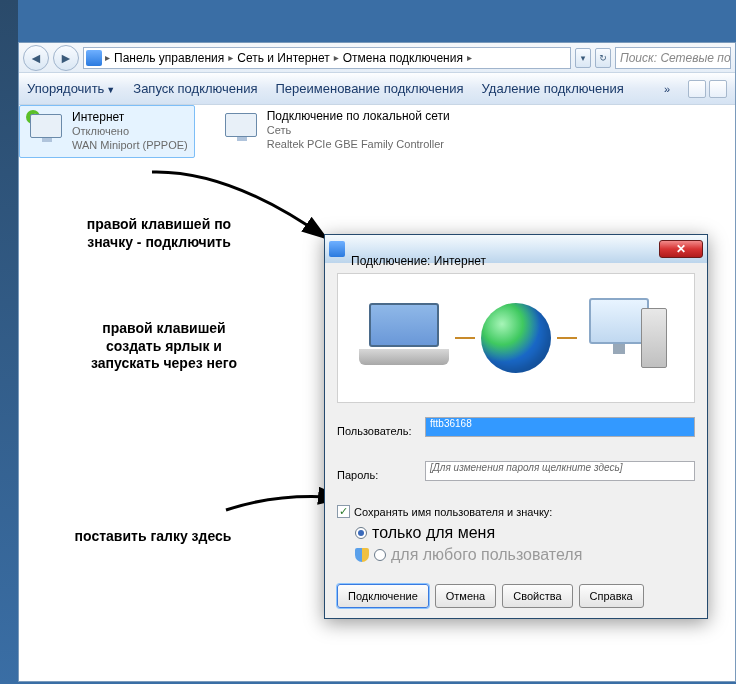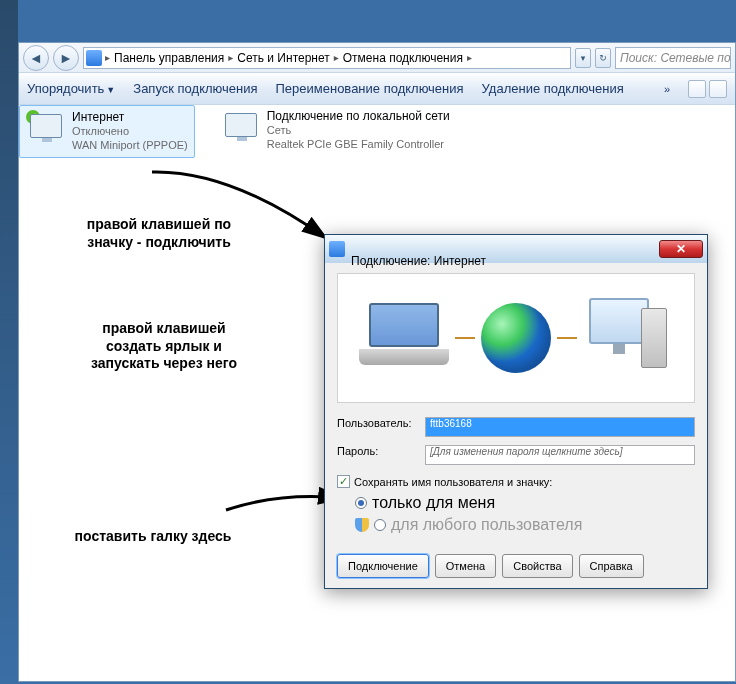--- a/index.html
+++ b/index.html
@@ -50,21 +50,21 @@
   .laptop { width:90px; height:70px; position:relative; }
   .laptop .scr{width:70px;height:44px;background:linear-gradient(#8fb8e8,#6a98d8);border:2px solid #4a6a8a;border-radius:3px;margin:0 auto;}
   .laptop .base{width:90px;height:16px;background:linear-gradient(#d8d8d8,#a8a8a8);border-radius:0 0 6px 6px;margin-top:2px;}
   .globe { width:70px;height:70px;border-radius:50%;background: radial-gradient(circle at 30% 30%, #a7f5b8, #3fc960 30%, #1a6acb 55%, #1a6acb); box-shadow: inset -6px -6px 12px rgba(0,0,0,.25); }
   .desktop-pc { width:90px; height:80px; position:relative; }
   .desktop-pc .mon{width:60px;height:46px;background:linear-gradient(#e8f4ff,#c0d8f0);border:2px solid #8aa8c8;border-radius:3px;margin-left:6px;}
   .desktop-pc .stand{width:12px;height:10px;background:#98a8b8;margin-left:30px;}
   .desktop-pc .tower{position:absolute;left:58px;top:10px;width:26px;height:60px;background:linear-gradient(#e8e8e8,#c0c0c0);border:1px solid #8a8a8a;border-radius:2px;}
   .line-to { width:20px;height:2px;background:#c88a2a; }
   
-  .form-row { display:flex; align-items:flex-start; margin-bottom:8px; }
+  .form-row { display:flex; align-items:flex-end; margin-bottom:24px; }
   .form-row label { width:88px; font-size:11px; }
   .txt { flex:1; height:20px; border:1px solid #abadb3; padding:0 4px; font-size:10px; background:#fff; }
   .txt.sel-text { background:#3399ff; color:#fff; }
   .txt.ph { color:#666; font-style:italic; }
   
   .chk-row { margin-top:10px; font-size:11px; display:flex; align-items:center; gap:4px; }
   .chk { width:13px;height:13px;border:1px solid #8a9aaa;background:#fff;display:inline-flex;align-items:center;justify-content:center;font-size:11px;color:#2a7a2a; }
   .radio-grp { margin:6px 0 4px 18px; font-size:16px; }
   .radio-row { display:flex; align-items:center; gap:5px; margin-bottom:4px; }
   .radio { width:12px;height:12px;border:1px solid #6a7a8a;border-radius:50%;background:#fff;display:inline-flex;align-items:center;justify-content:center; }

